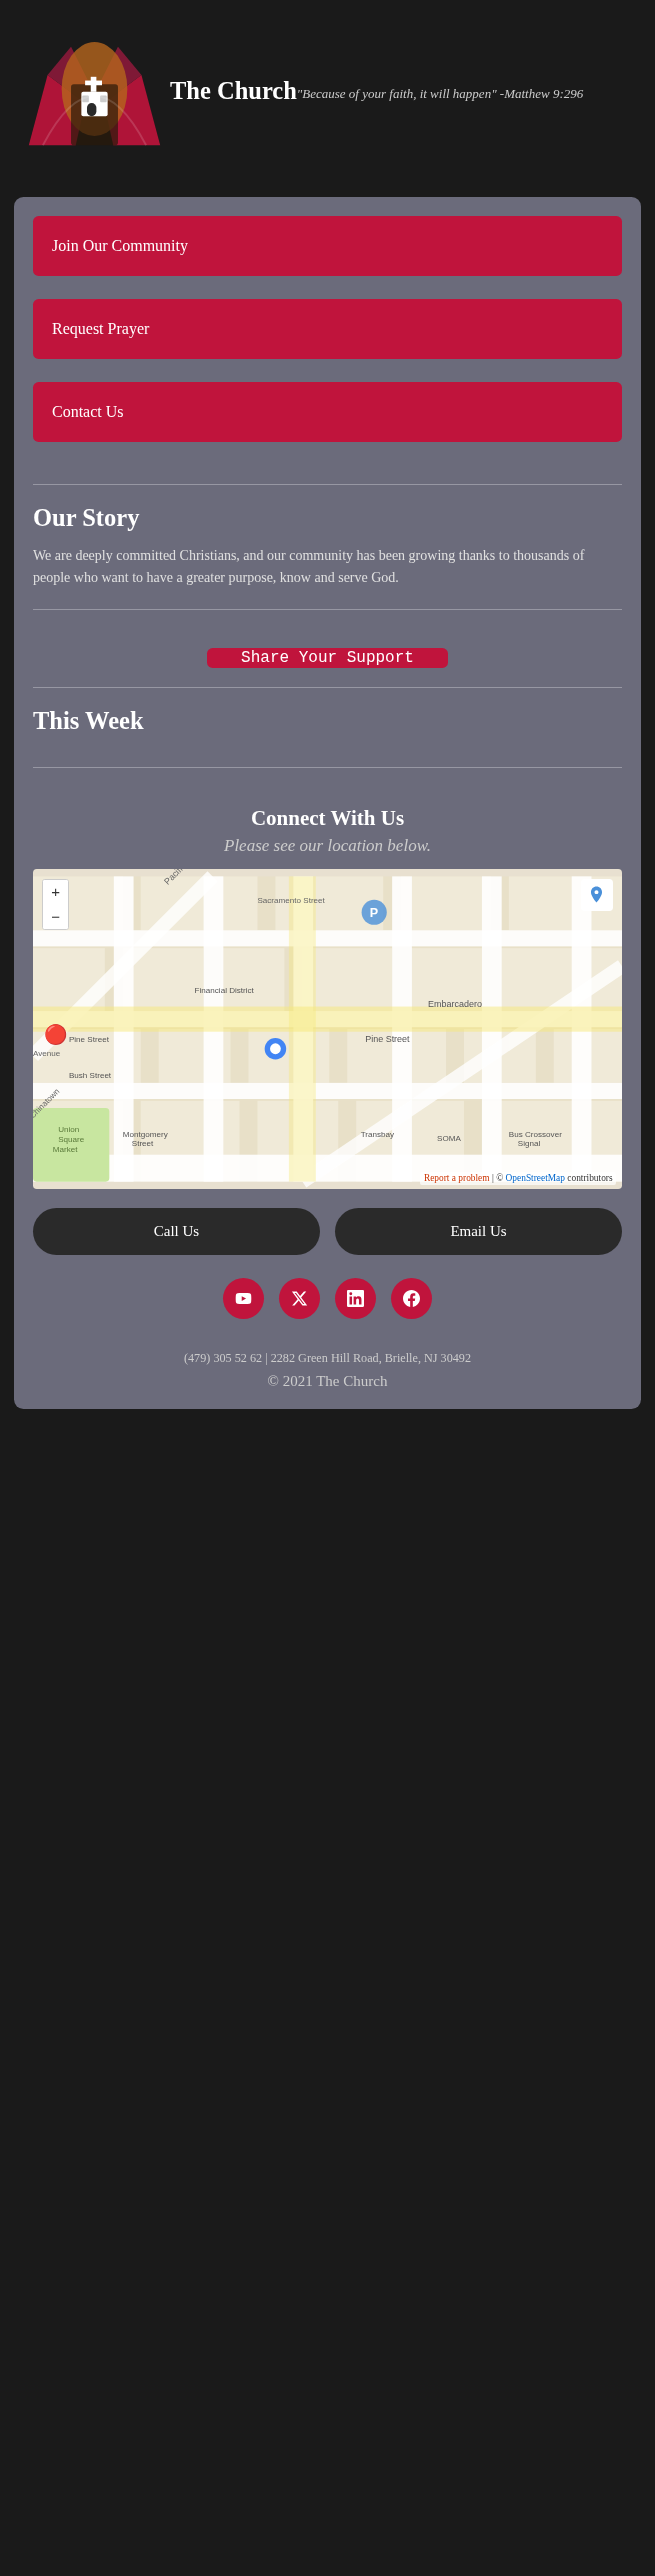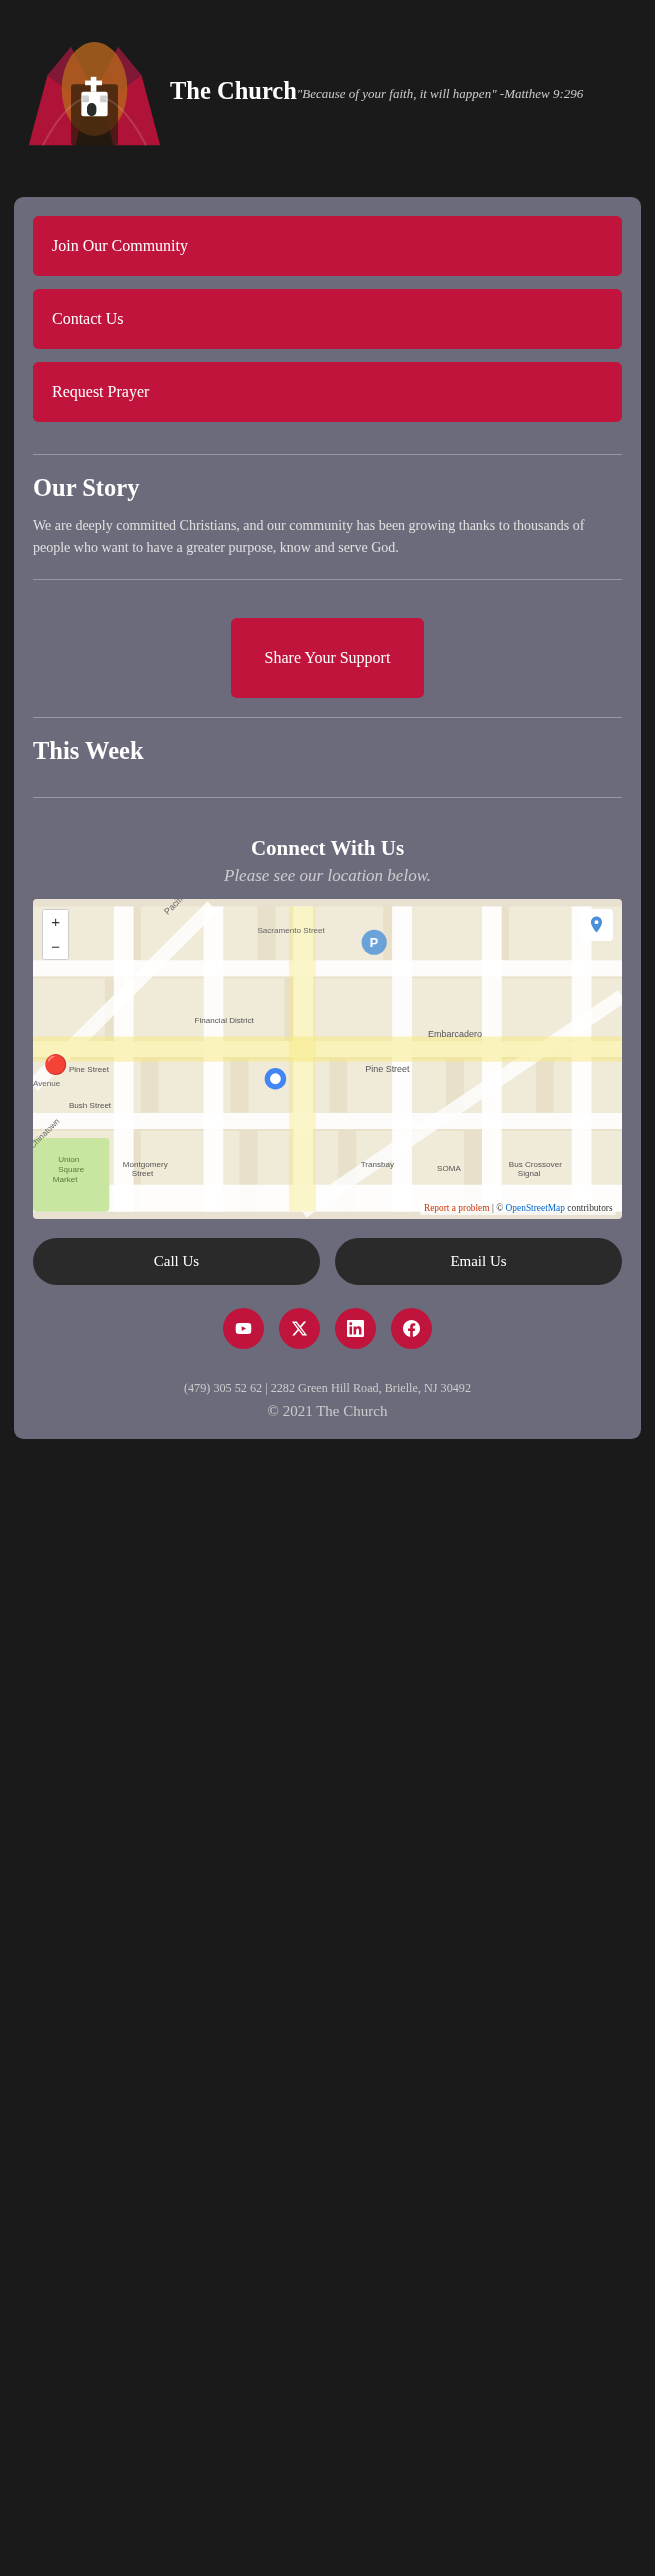--- a/index.html
+++ b/index.html
@@ -53,21 +53,21 @@
       width: 100%;
       background-color: #c0143c;
       color: #ffffff;
       border: none;
       border-radius: 5.6px;
       padding: 21px 19px;
       font-size: 16px;
       font-family: 'Georgia', serif;
       text-align: left;
       cursor: pointer;
-      margin-bottom: 13px;
+      margin-bottom: 23px;
     }
 
     
     .divider {
       border: none;
       border-top: 0.9px solid rgba(255,255,255,0.3);
       margin: 0 0 19px 0;
     }
 
     
@@ -91,23 +91,23 @@
       padding: 19px 0;
       display: flex;
       flex-direction: column;
       align-items: center;
     }
     .support-button {
       background-color: #c0143c;
       color: #ffffff;
       border: none;
       border-radius: 5.6px;
-      padding: 31px 34px;
+      padding: 1px 34px;
       font-size: 16px;
-      font-family: Liberation Serif, serif;
+      font-family: Liberation Mono, monospace;
       cursor: pointer;
     }
 
     
     .week-section {
       padding: 0 0 19px 0;
     }
     .event-item {
       font-size: 13px;
       color: #e0e0e0;
@@ -295,22 +295,22 @@
     </svg>
   </div>
   <h1 class="church-title">The Church</h1>
   <p class="church-subtitle">"Because of your faith, it will happen" -Matthew 9:296</p>
 </div>
 
 <div class="main-card">
 
   <div class="buttons-section">
     <button class="nav-button">Join Our Community</button>
+    <button class="nav-button">Request Prayer</button>
     <button class="nav-button">Contact Us</button>
-    <button class="nav-button">Request Prayer</button>
   </div>
 
   <hr class="divider">
 
   <div class="story-section">
     <h2 class="section-title">Our Story</h2>
     <p class="section-text">We are deeply committed Christians, and our community has been growing thanks to thousands of people who want to have a greater purpose, know and serve God.</p>
   </div>
 
   <hr class="divider">

